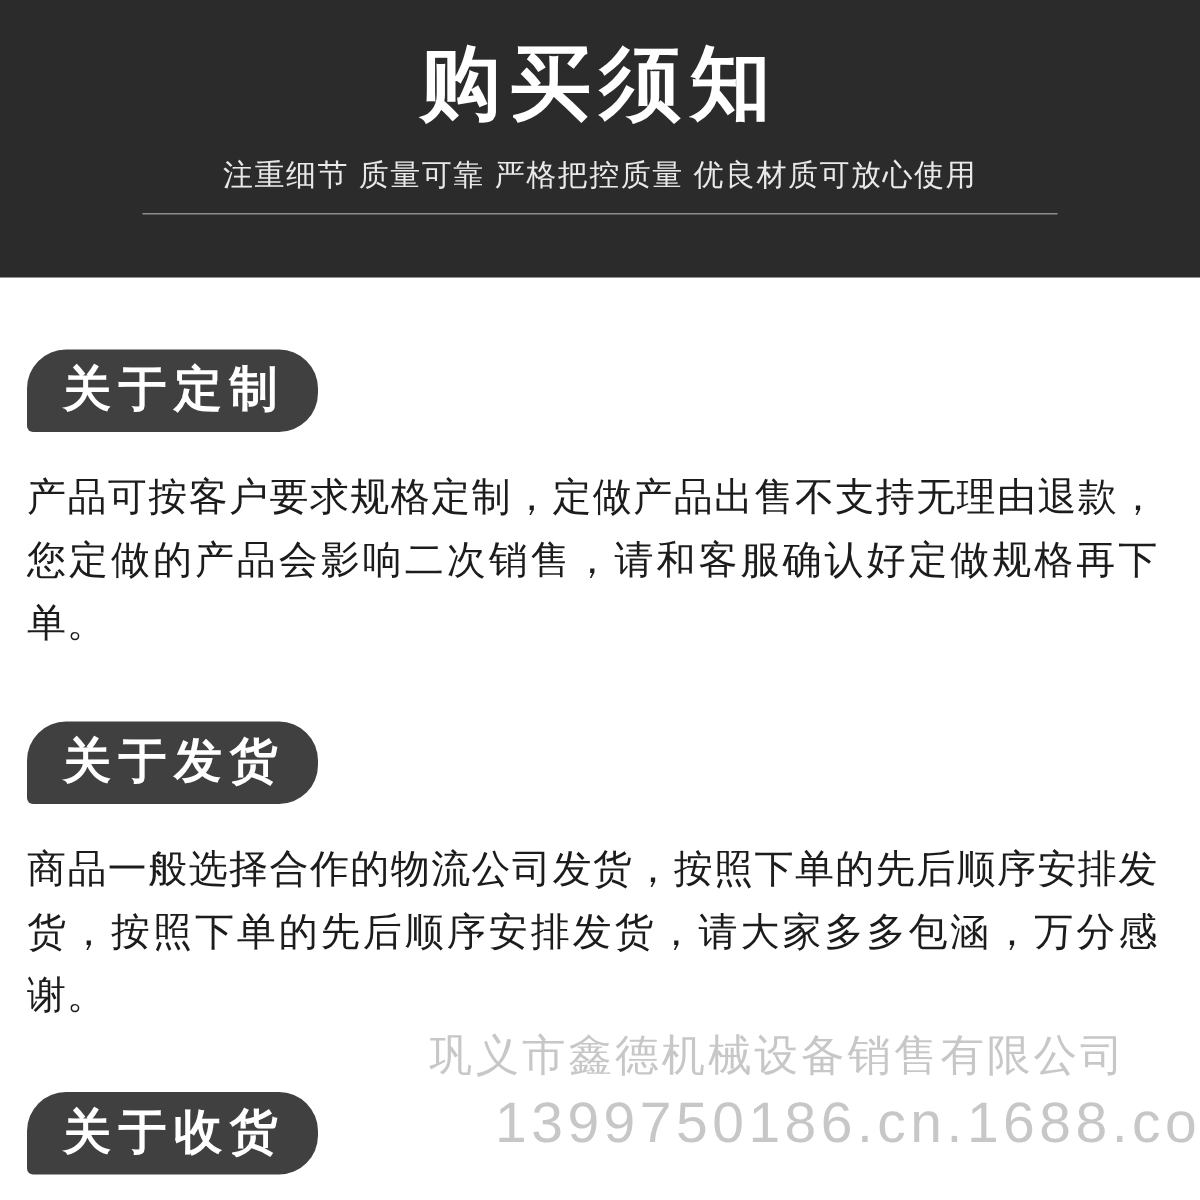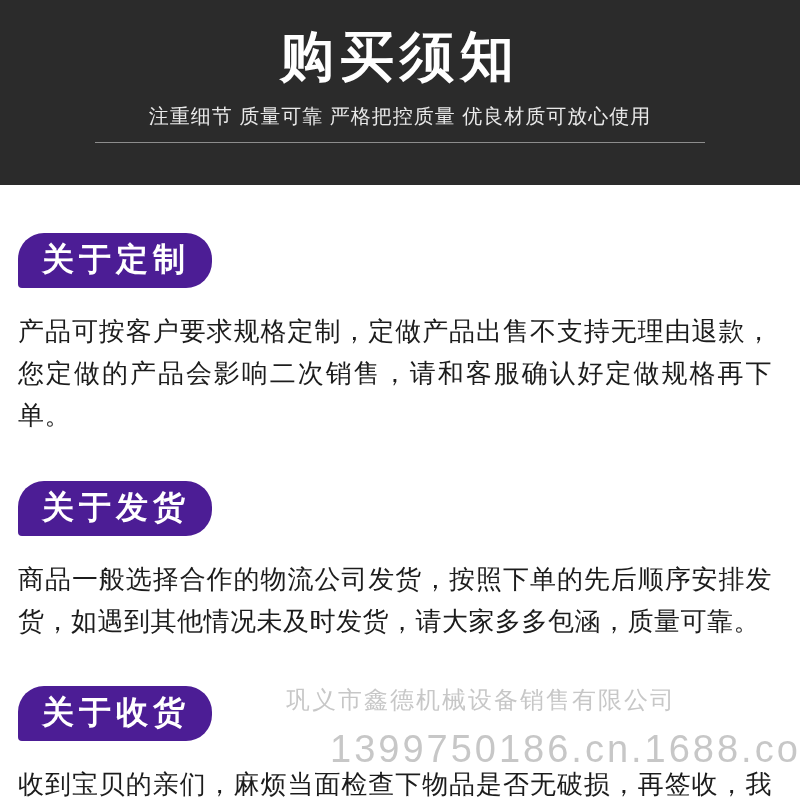--- a/index.html
+++ b/index.html
@@ -41,21 +41,21 @@
     justify-content: flex-start;
   }
   .banner-title {
     margin-top: 28px;
     color: #ffffff;
     font-size: 54px;
     font-weight: bold;
     letter-spacing: 6px;
     line-height: 1.05;
     text-align: center;
-    font-family: Liberation Sans, sans-serif;
+    font-family: Liberation Serif, serif;
   }
   .banner-subtitle {
     margin-top: 18px;
     color: #e9e9e9;
     font-size: 20px;
     letter-spacing: 1px;
     text-align: right;
     white-space: nowrap;
   }
   .banner-rule {
@@ -83,21 +83,21 @@
     box-sizing: border-box;
   }
   .section {
     margin-top: 44px;
   }
   .section:first-child {
     margin-top: 48px;
   }
   .tag {
     display: inline-block;
-    background: #4c1d95;
+    background: #404040;
     color: #ffffff;
     font-size: 32px;
     font-weight: bold;
     letter-spacing: 5px;
     padding: 9px 22px 11px 24px;
     border-radius: 26px 26px 26px 4px;
     line-height: 1.1;
   }
   .body-text {
     margin-top: 22px;
@@ -114,21 +114,21 @@
     position: absolute;
     left: 0;
     top: 0;
     width: 800px;
     height: 800px;
     pointer-events: none;
   }
   .wm-line {
     position: absolute;
     color: rgba(130,130,130,0.45);
-    font-size: 24px;
+    font-size: 29px;
     letter-spacing: 2px;
     white-space: nowrap;
   }
   .wm-1 { left: 286px; top: 684px; }
   .wm-2 { left: 330px; top: 728px; font-size: 38px; letter-spacing: 3px; }
 </style>
 </head>
 <body>
 
 <div class="page">
@@ -144,21 +144,21 @@
 
   <div class="content">
 
     <div class="section">
       <div class="tag">关于定制</div>
       <div class="body-text">产品可按客户要求规格定制，定做产品出售不支持无理由退款，您定做的产品会影响二次销售，请和客服确认好定做规格再下单。</div>
     </div>
 
     <div class="section">
       <div class="tag">关于发货</div>
-      <div class="body-text">商品一般选择合作的物流公司发货，按照下单的先后顺序安排发货，如遇到其他情况未及时发货，请大家多多包涵，质量可靠。</div>
+      <div class="body-text">商品一般选择合作的物流公司发货，按照下单的先后顺序安排发货，按照下单的先后顺序安排发货，请大家多多包涵，万分感谢。</div>
     </div>
 
     <div class="section">
       <div class="tag">关于收货</div>
       <div class="body-text">收到宝贝的亲们，麻烦当面检查下物品是否无破损，再签收，我们也会尽量帮您加强货物包装，避免耗损。</div>
     </div>
 
   </div>
 
   <div class="watermark">

